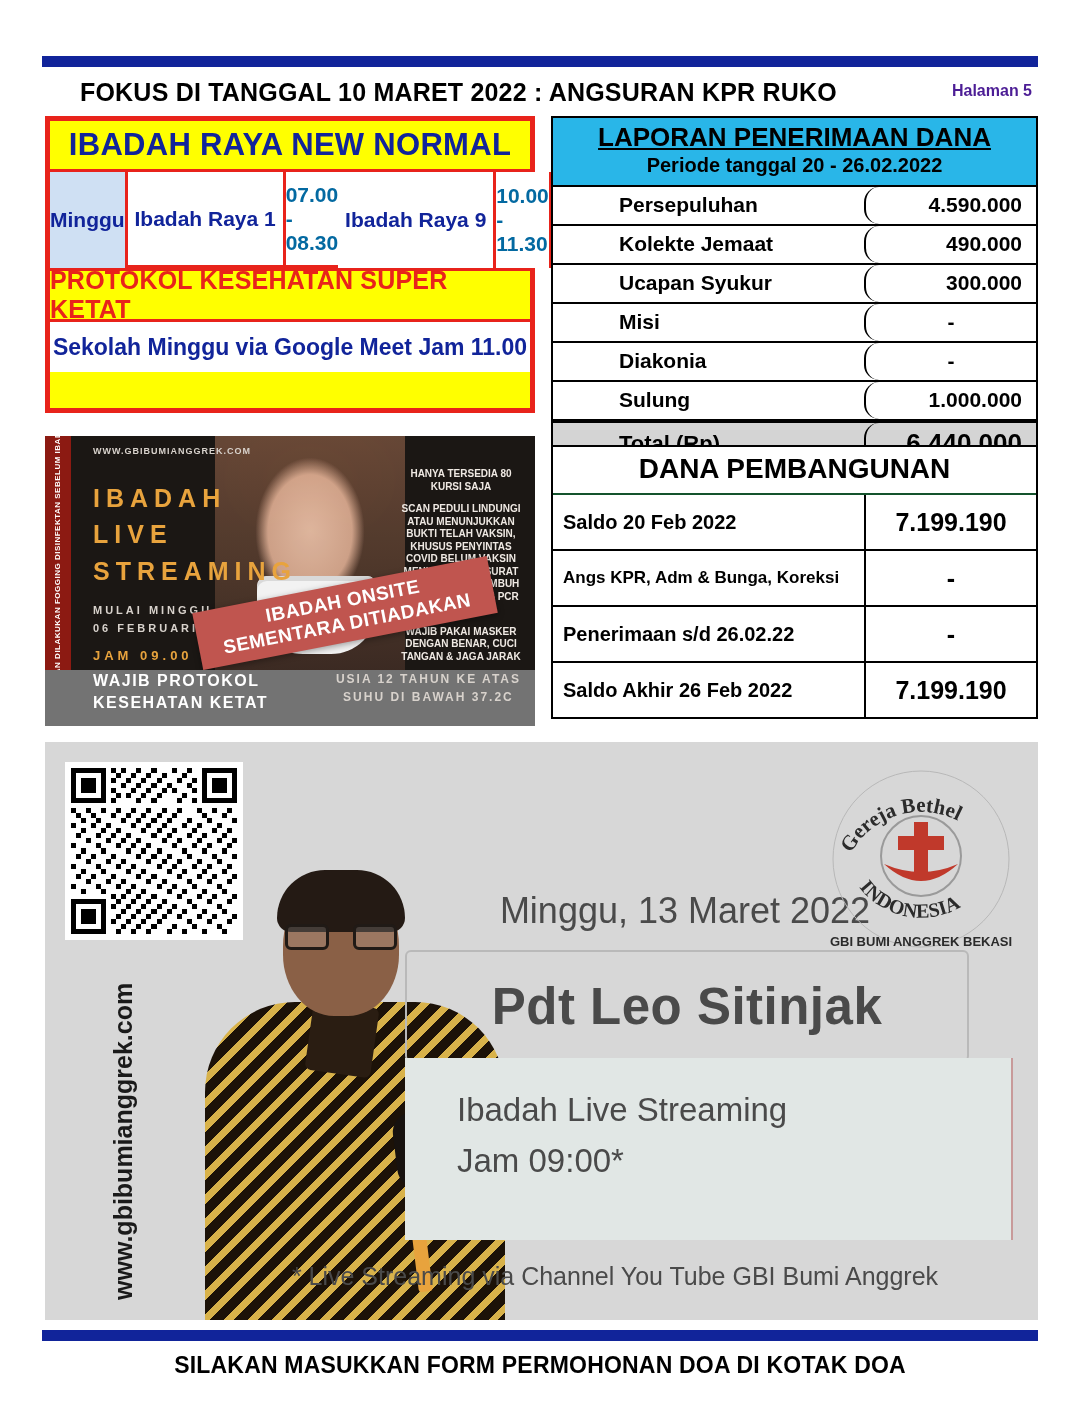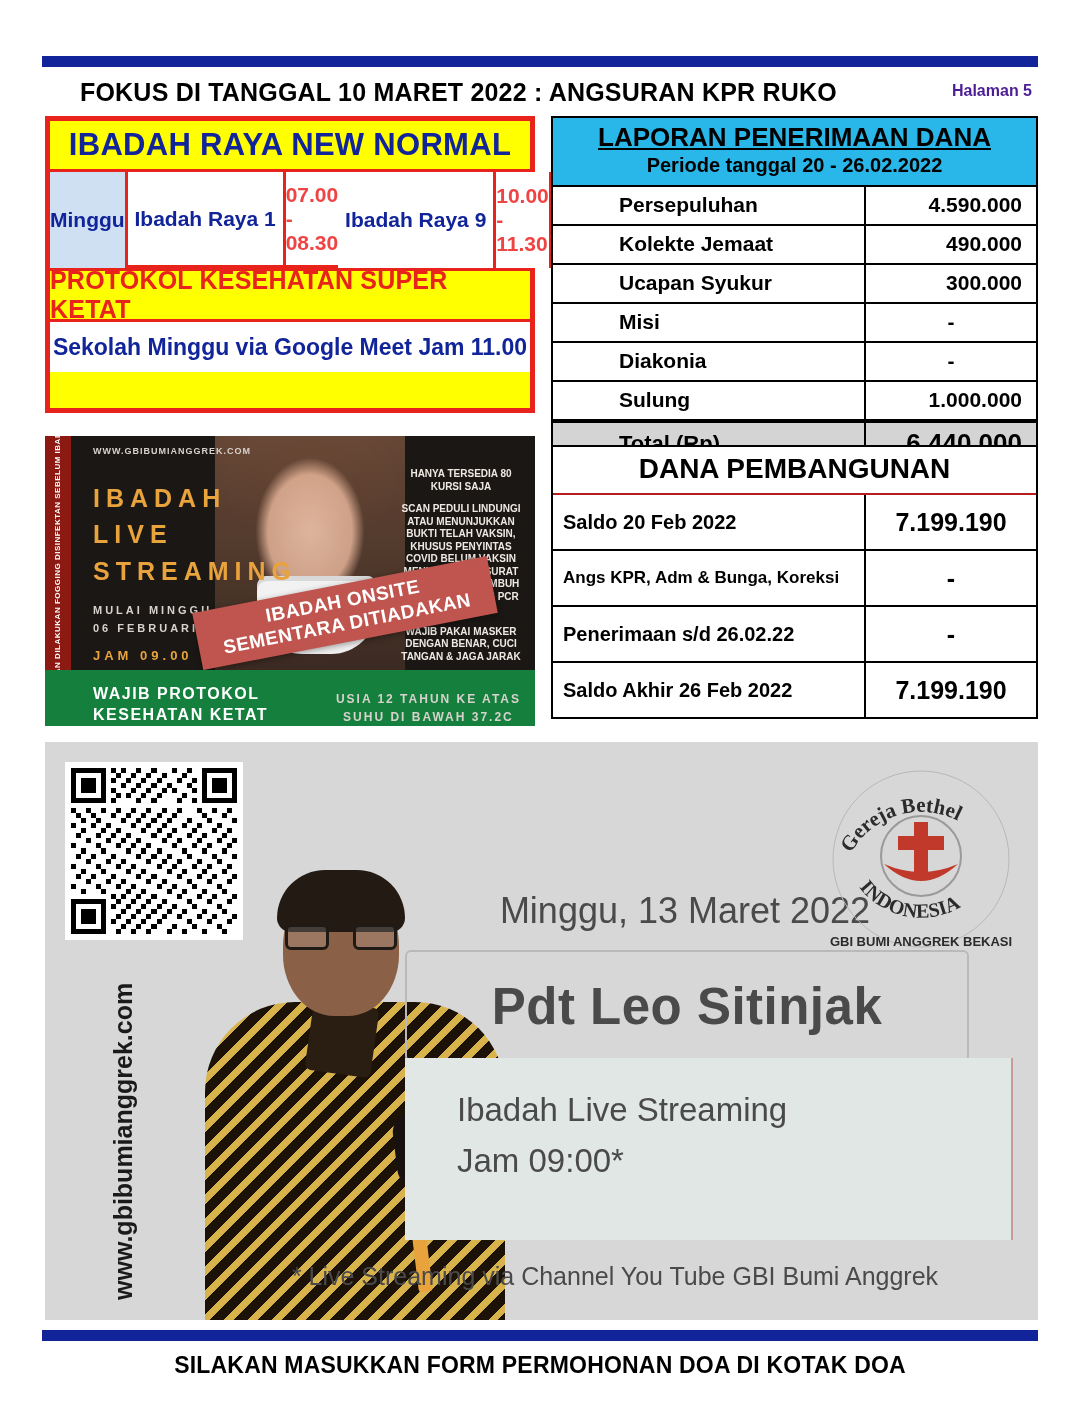--- a/index.html
+++ b/index.html
@@ -111,21 +111,21 @@
     border-right: 3px solid #e8231b;
     box-sizing: border-box;
   }
   .svc-time {
     flex: 1;
     display: flex;
     align-items: center;
     justify-content: center;
     font-size: 21px;
     font-weight: bold;
-    color: #ef4444;
+    color: #0369a1;
   }
   .cell-gbi {
     width: 120px;
     background: #f6d9dd;
     border-left: 3px solid #e8231b;
     box-sizing: border-box;
     display: flex;
     flex-direction: column;
     align-items: center;
     justify-content: center;
@@ -201,20 +201,21 @@
   .lap-value {
     width: 172px;
     border-left: 2px solid #000;
     display: flex;
     align-items: center;
     justify-content: flex-end;
     padding-right: 14px;
     font-size: 21px;
     font-weight: bold;
     box-sizing: border-box;
+    border-radius: 15px;
   }
   .lap-value.center {
     justify-content: center;
     padding-right: 0;
   }
   .lap-total {
     background: #d4d4d4;
     height: 42px;
     border-top: 2px solid #000;
   }
@@ -228,21 +229,21 @@
     width: 487px;
     border: 2px solid #000;
     box-sizing: border-box;
     background: #fff;
   }
   .dana-head {
     text-align: center;
     font-size: 28px;
     font-weight: bold;
     padding: 6px 12px 8px;
-    border-bottom: 2px solid #b91c1c;
+    border-bottom: 2px solid #14532d;
   }
   .dana-row {
     display: flex;
     border-bottom: 2px solid #000;
     min-height: 54px;
   }
   .dana-row:last-child { border-bottom: none; }
   .dana-label {
     flex: 1;
     display: flex;
@@ -374,23 +375,23 @@
     font-size: 19px;
     font-weight: bold;
     letter-spacing: .5px;
     line-height: 1.2;
     box-shadow: 0 2px 6px rgba(0,0,0,.35);
   }
   .poster-foot {
     position: absolute;
     left: 0; bottom: 0;
     width: 100%; height: 56px;
-    background: #15803d;
-    display: flex;
-    align-items: flex-end;
+    background: #737373;
+    display: flex;
+    align-items: flex-start;
   }
   .poster-foot .pf-left {
     color: #fff;
     font-size: 16px;
     font-weight: bold;
     letter-spacing: 1.5px;
     line-height: 1.35;
     margin-left: 48px;
   }
   .poster-foot .pf-right {

